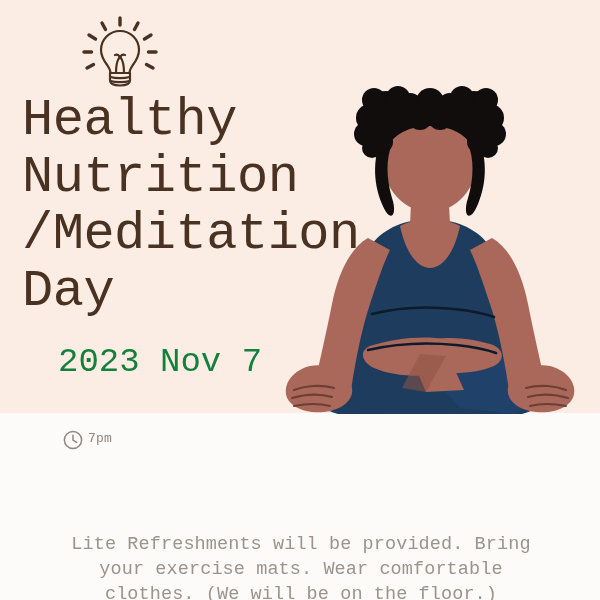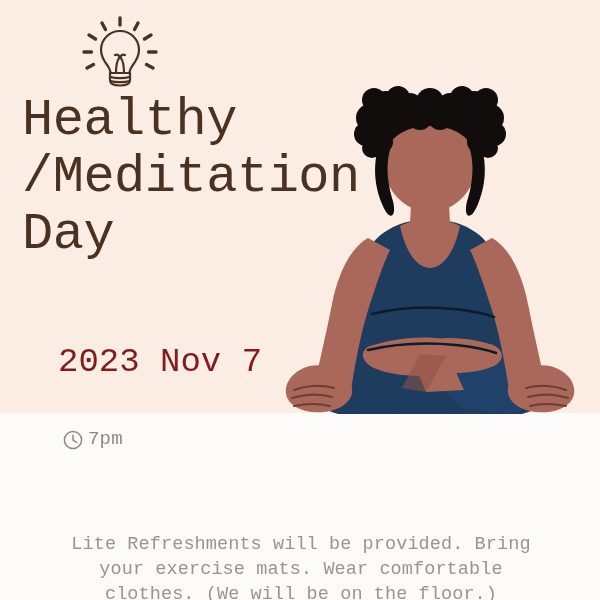--- a/index.html
+++ b/index.html
@@ -55,21 +55,21 @@
     line-height: 57px;
     letter-spacing: -0.5px;
     font-weight: 400;
   }
   .headline .hl-line { display: block; white-space: pre; }
 
   .date-line {
     position: absolute;
     left: 58px;
     top: 342px;
-    color: #7f1d1d;
+    color: #15803d;
     font-size: 34px;
     line-height: 40px;
     letter-spacing: 0px;
     font-weight: 400;
     white-space: pre;
   }
 
   
   .info {
     position: absolute;
@@ -86,21 +86,21 @@
     width: 26px;
     min-width: 26px;
     height: 26px;
     display: flex;
     align-items: center;
     justify-content: flex-start;
     margin-top: 1px;
   }
   .info-text {
     color: #8e8781;
-    font-size: 19px;
+    font-size: 13px;
     line-height: 26px;
     letter-spacing: 0.2px;
     white-space: pre-line;
   }
 
   
   .footnote {
     position: absolute;
     left: 62px;
     top: 532px;
@@ -270,20 +270,21 @@
         <line x1="6" y1="38" x2="13.5" y2="38"></line>
         <line x1="78" y1="38" x2="70.5" y2="38"></line>
         <line x1="9" y1="54" x2="15.5" y2="50.5"></line>
         <line x1="75" y1="54" x2="68.5" y2="50.5"></line>
       </g>
     </svg>
   </div>
 
   <div class="headline">
     <span class="hl-line">Healthy</span>
+    <span class="hl-line">Nutrition</span>
     <span class="hl-line">/Meditation</span>
     <span class="hl-line">Day</span>
   </div>
 
   <div class="date-line">2023 Nov 7</div>
 
   <div class="info">
 
     <div class="info-row">
       <span class="info-icon">

